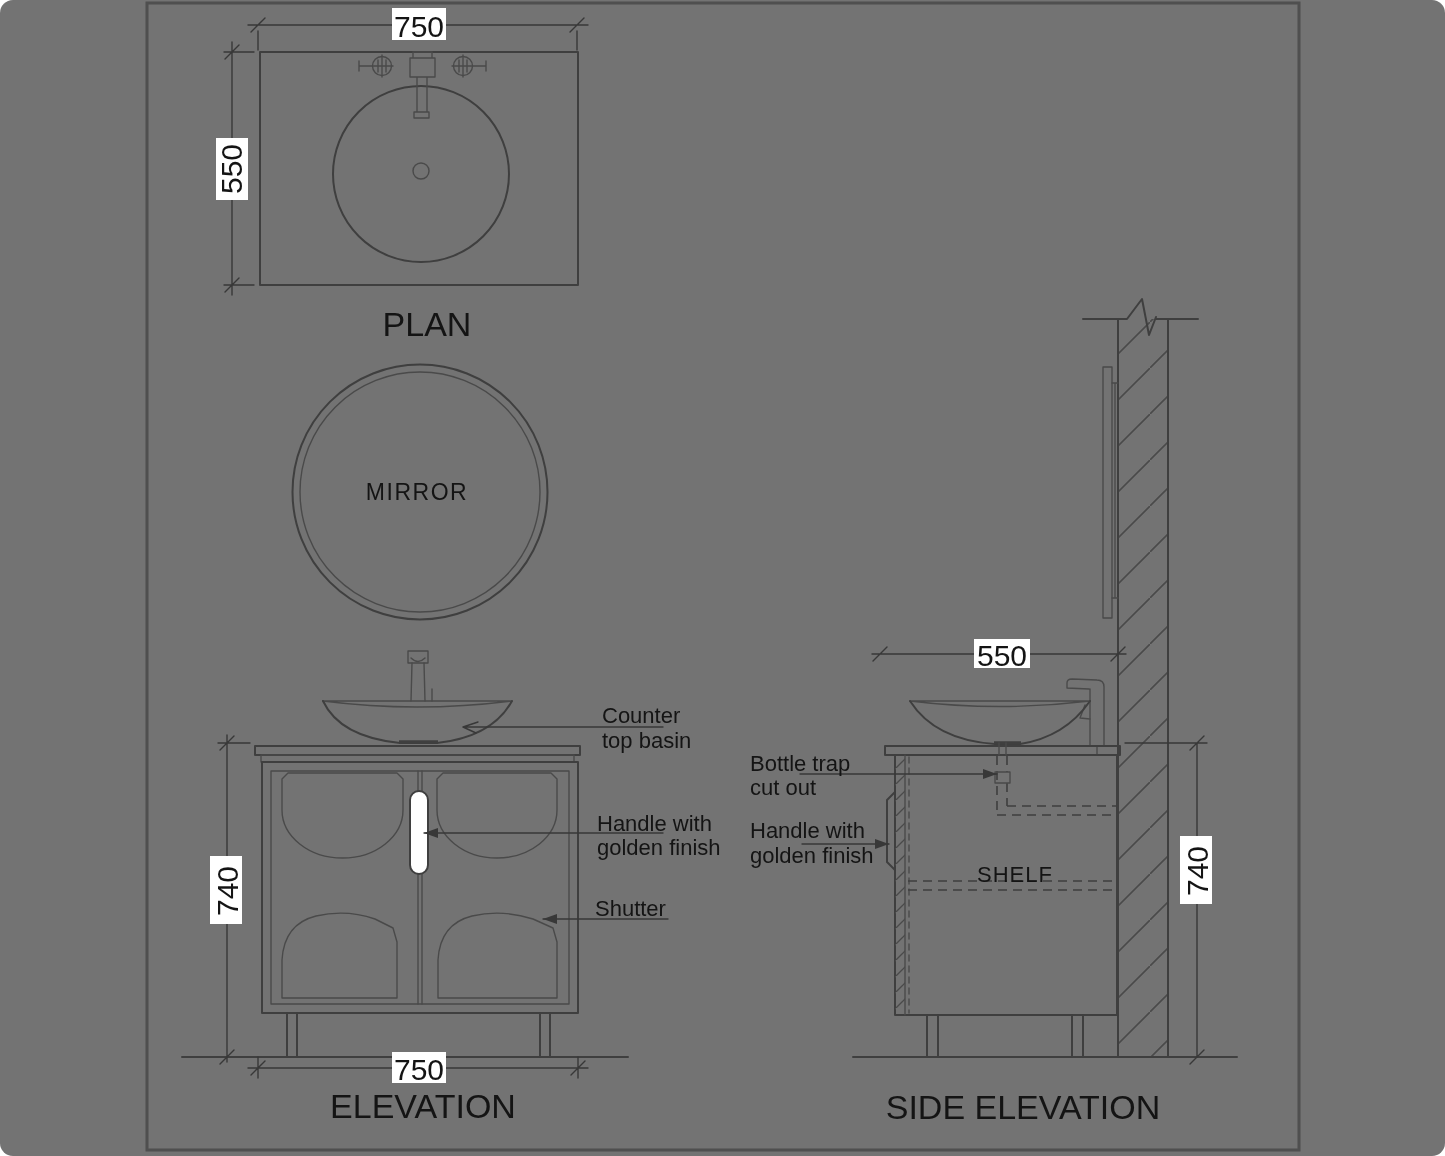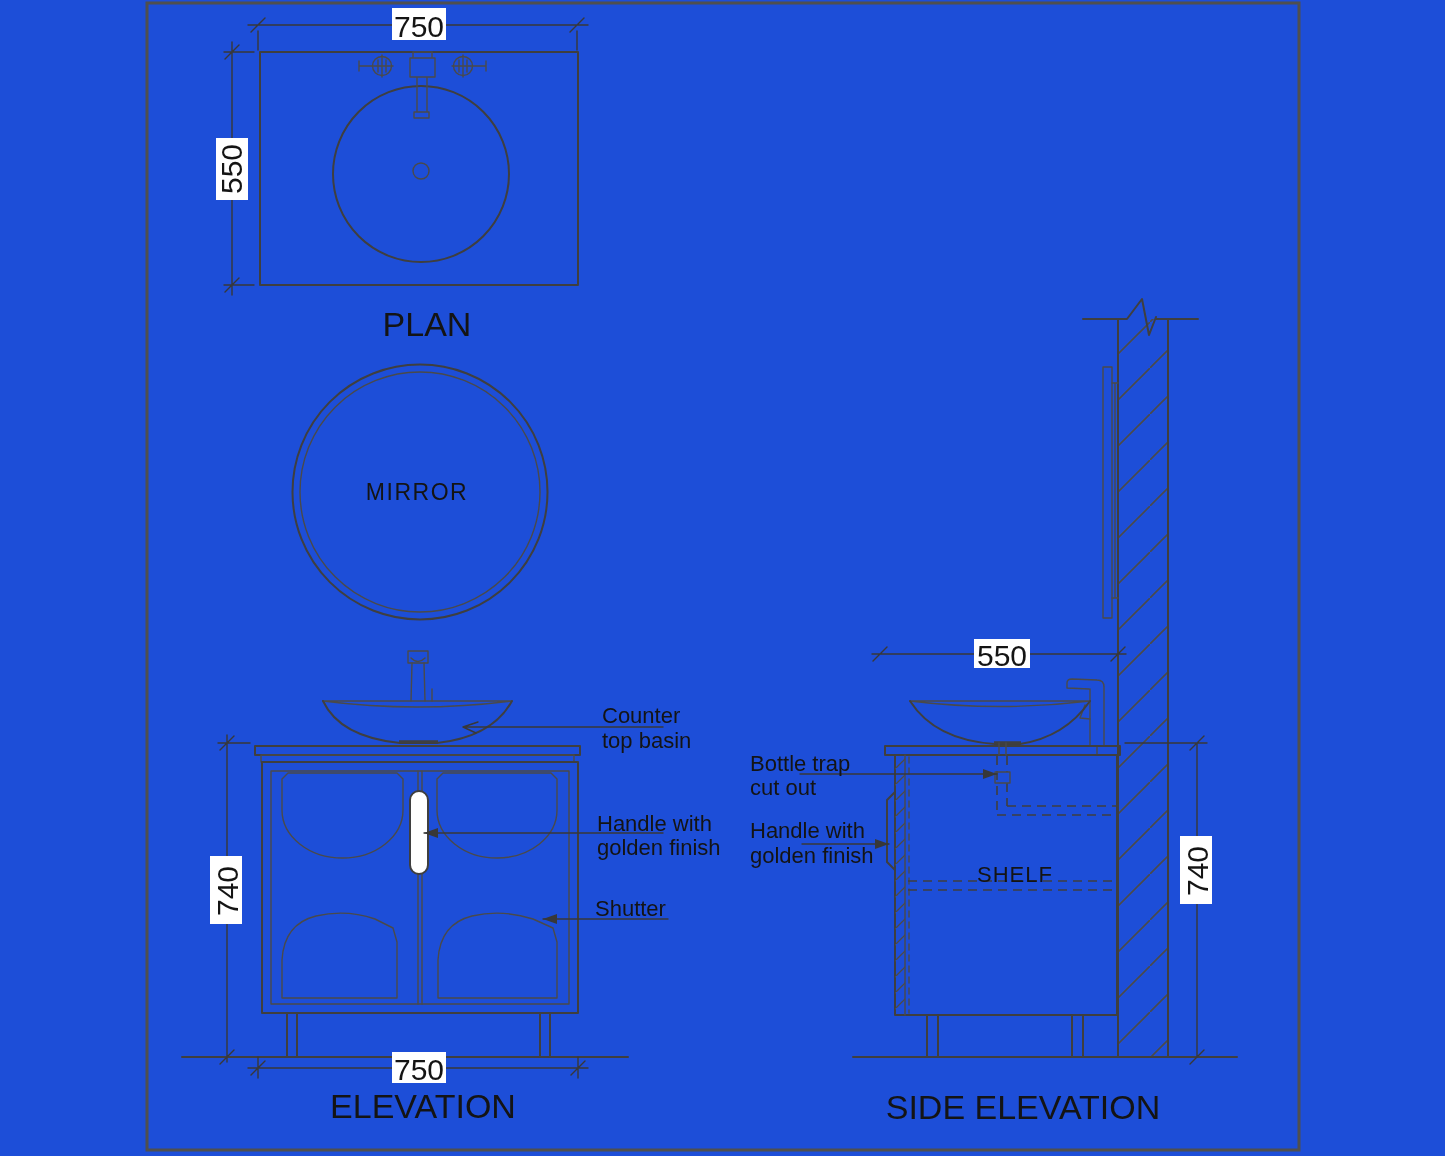--- a/index.html
+++ b/index.html
@@ -1,17 +1,17 @@
 <!DOCTYPE html>
 <html><head>
 <meta charset="utf-8">
 <style>
   html,body{margin:0;padding:0;background:#ffffff;}
-  .page{position:relative;width:1445px;height:1156px;background:#1d4ed8;overflow:hidden;
-        font-family:"Liberation Sans",sans-serif;}
+  .page{position:relative;width:1445px;height:1156px;background:#737373;overflow:hidden;
+        font-family:"Liberation Sans",sans-serif;border-radius:13px;}
   svg{position:absolute;left:0;top:0;}
   .ln   {stroke:#3f3f3f;stroke-width:2;fill:none;stroke-linecap:round;stroke-linejoin:round;}
   .thin {stroke:#4a4a4a;stroke-width:1.4;fill:none;stroke-linecap:round;stroke-linejoin:round;}
   .dim  {stroke:#383838;stroke-width:1.4;fill:none;stroke-linecap:round;}
   .dash {stroke:#3f3f3f;stroke-width:1.6;fill:none;stroke-dasharray:9 6;}
   .fillw{fill:#ffffff;stroke:none;}
   .arr  {fill:#383838;stroke:none;}
   .txt  {fill:#141414;font-family:"Liberation Sans",sans-serif;}
   .t-title{font-size:34px;}
   .t-dim  {font-size:30px;}

